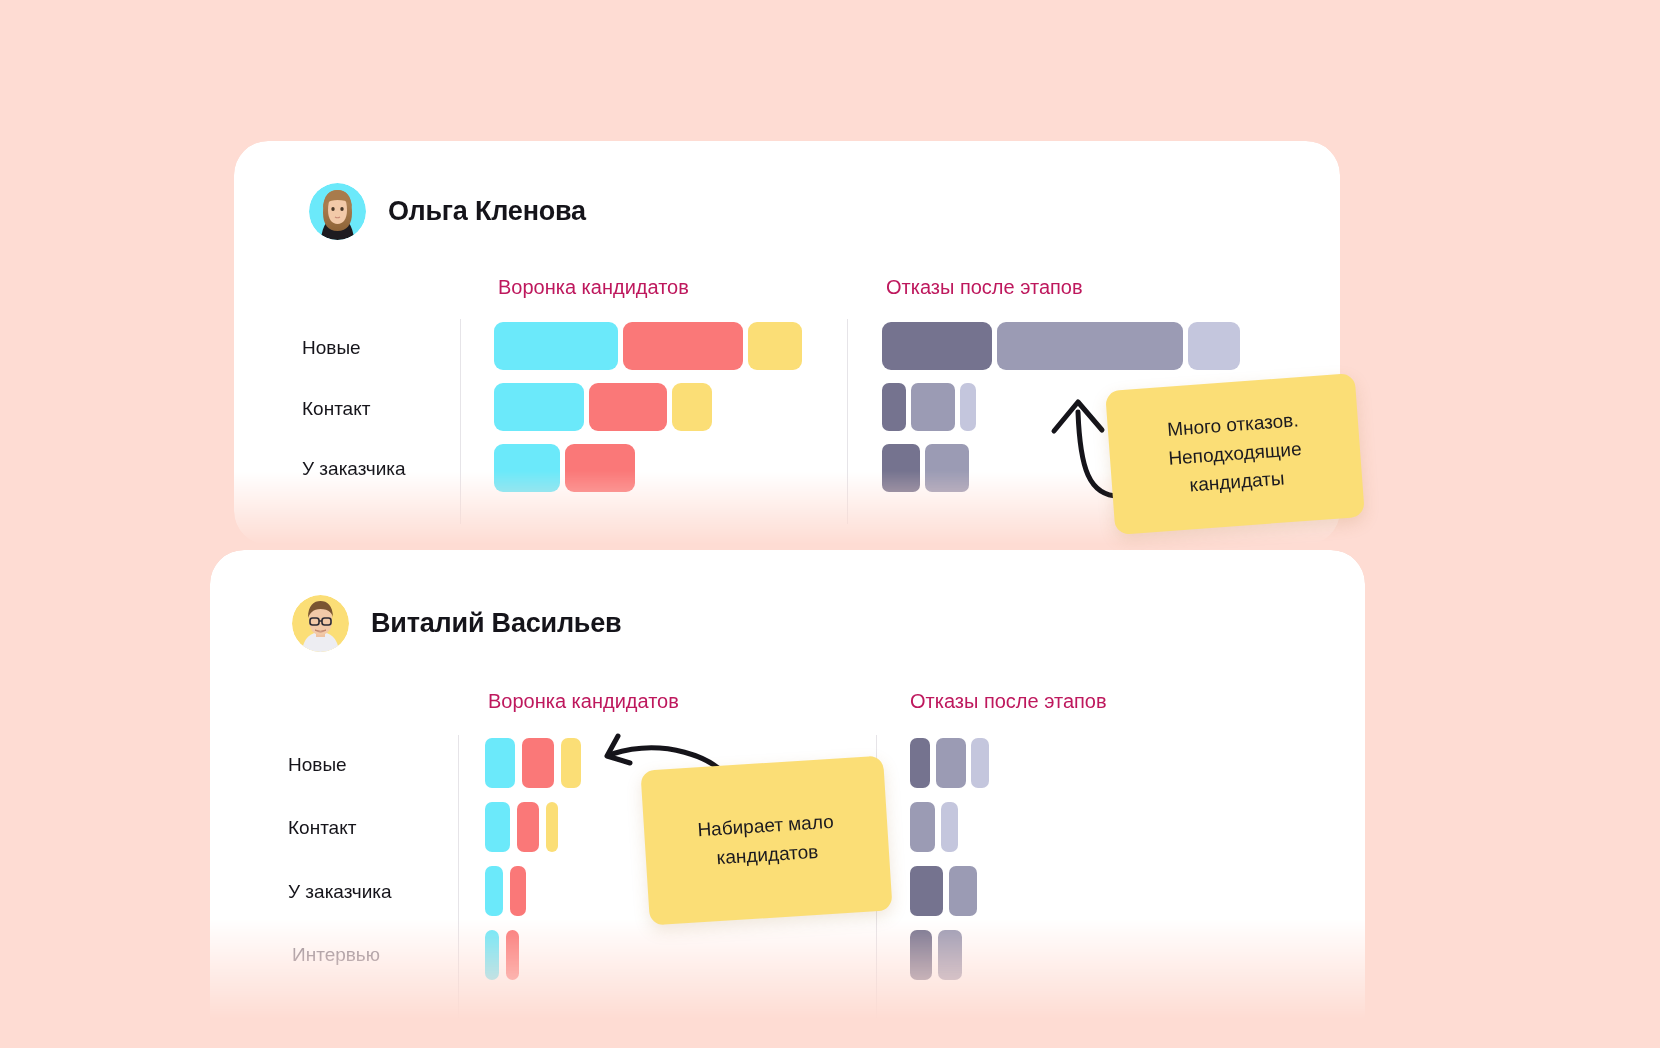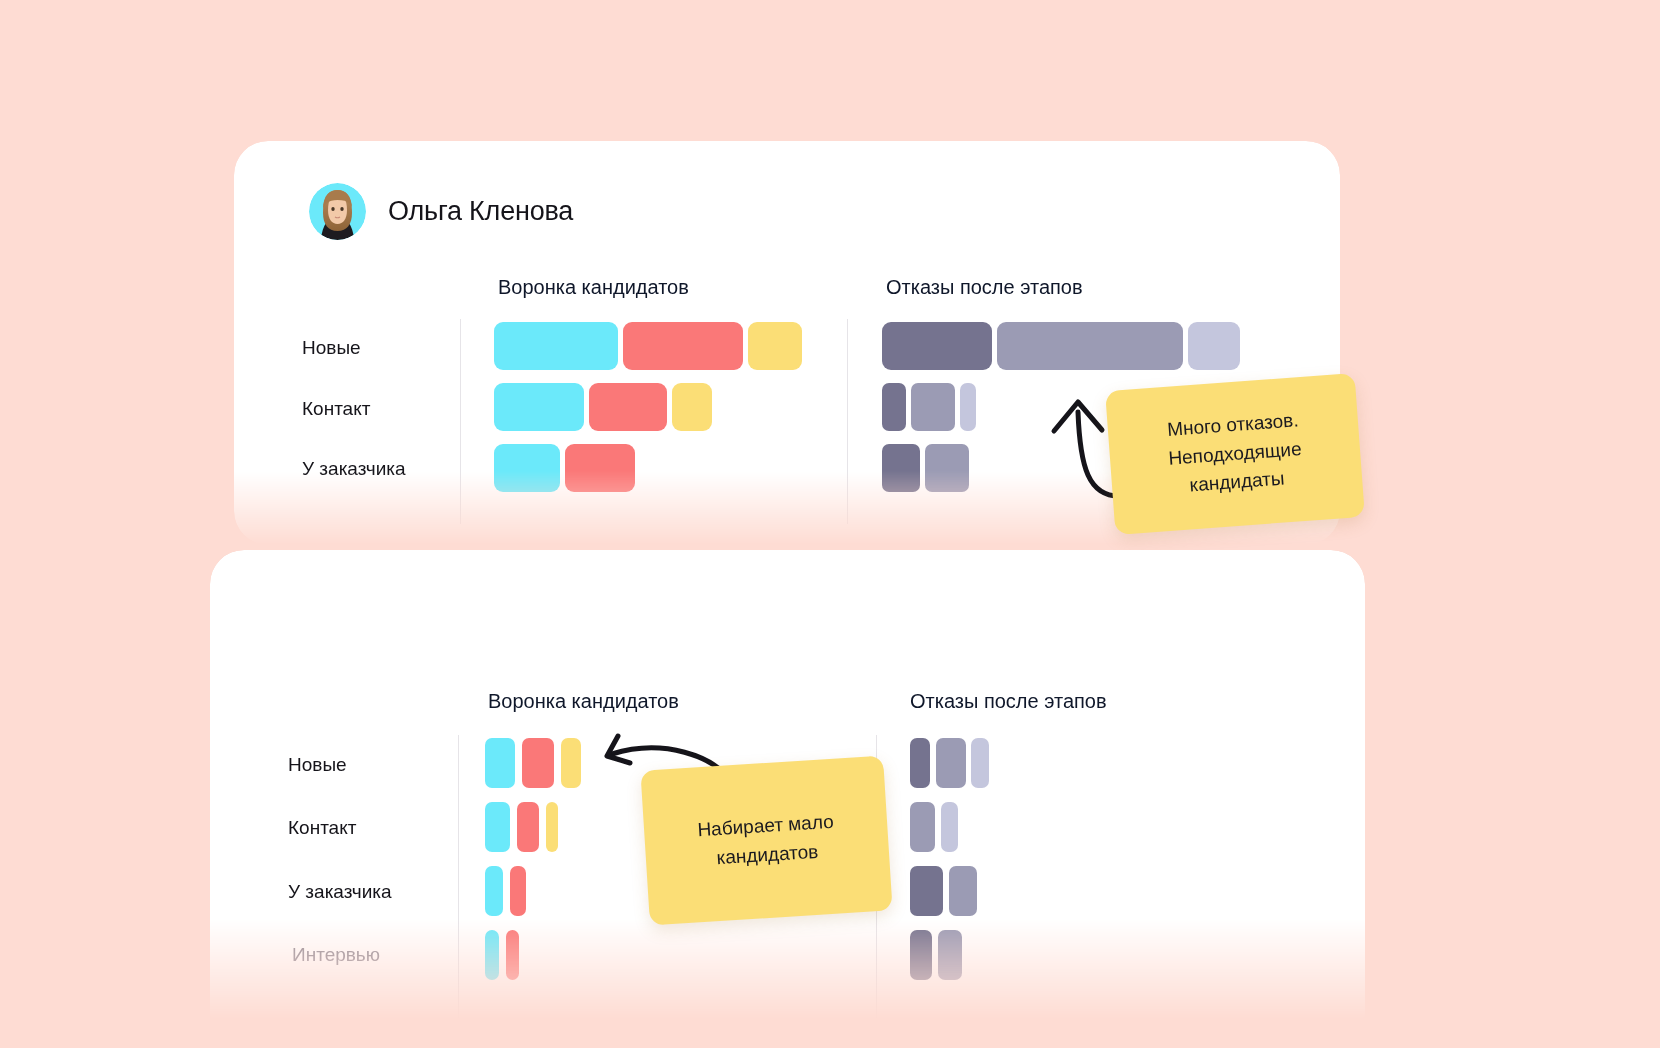--- a/index.html
+++ b/index.html
@@ -32,28 +32,28 @@
 
   
   .card-header{position:absolute;display:flex;align-items:center;}
   .avatar{
     width:57px;height:57px;border-radius:50%;
     overflow:hidden;position:relative;flex:none;
   }
   .avatar svg{display:block;width:57px;height:57px;}
   .person-name{
     margin-left:22px;
-    font-size:27px;font-weight:normal;color:#15141A;
+    font-size:27px;font-weight:bold;color:#15141A;
     letter-spacing:-0.2px;white-space:nowrap;
   }
 
   
   .chart-title{
     position:absolute;
-    font-size:20px;color:#0f172a;white-space:nowrap;
+    font-size:20px;color:#be185d;white-space:nowrap;
   }
 
   
   .row-label{
     position:absolute;
     font-size:19px;color:#15141A;white-space:nowrap;
     text-align:left;
   }
   .row-label.dim{color:#8E8A94;}
 
@@ -154,20 +154,43 @@
     <path d="M92 118 C58 120 50 88 48 34"></path>
     <path d="M24 53 L48 24 L72 52"></path>
   </svg>
 
   <div class="note" id="note-olga" style="left:1110px;top:382px;width:250px;height:144px;transform:rotate(-4.2deg);">
     <span>Много отказов. Неподходящие кандидаты</span>
   </div>
 
   <div class="card" id="card-vitaliy">
 
+    <div class="card-header" style="left:82px;top:45px;">
+      <div class="avatar">
+        <svg viewBox="0 0 57 57">
+          <defs>
+              <clipPath id="clipV">
+                <circle cx="28.5" cy="28.5" r="28.5"></circle>
+              </clipPath>
+            </defs>
+          <g clip-path="url(#clipV)">
+            <rect width="57" height="57" fill="#FBDE76"></rect>
+            <path d="M10 57 C11 43 19 37 28.5 37 C38 37 46 43 47 57 Z" fill="#EDEDF2"></path>
+            <path d="M24 33 h9 v9 h-9 z" fill="#EFC2A0"></path>
+            <path d="M17 25 C17 13 22 9 28.5 9 C35 9 40 13 40 25 C40 35 35 40 28.5 40 C22 40 17 35 17 25 Z" fill="#F2C9A8"></path>
+            <path d="M16 23 C16 10 22 6 28.5 6 C35 6 41 10 41 23 C41 19 37 14 28.5 14 C21 14 18 18 16 23 Z" fill="#7A5532"></path>
+            <rect x="18" y="23" width="9" height="7" rx="2.5" fill="none" stroke="#2C2A33" stroke-width="1.6"></rect>
+            <rect x="30" y="23" width="9" height="7" rx="2.5" fill="none" stroke="#2C2A33" stroke-width="1.6"></rect>
+            <path d="M27 26 h3" stroke="#2C2A33" stroke-width="1.6"></path>
+            <path d="M23 35 Q28.5 39 34 35 Q28.5 37.5 23 35 Z" fill="#FFFFFF" stroke="#B9785F" stroke-width="0.8"></path>
+          </g>
+        </svg>
+      </div>
+      <div class="person-name">Виталий Васильев</div>
+    </div>
 
     <div class="chart-title" style="left:278px;top:140px;">Воронка кандидатов</div>
     <div class="chart-title" style="left:700px;top:140px;">Отказы после этапов</div>
 
     <div class="axis" style="left:248px;top:185px;height:300px;"></div>
     <div class="axis" style="left:666px;top:185px;height:300px;"></div>
 
     <div class="row-label" style="left:78px;top:204px;">Новые</div>
     <div class="row-label" style="left:78px;top:267px;">Контакт</div>
     <div class="row-label" style="left:78px;top:331px;">У заказчика</div>

